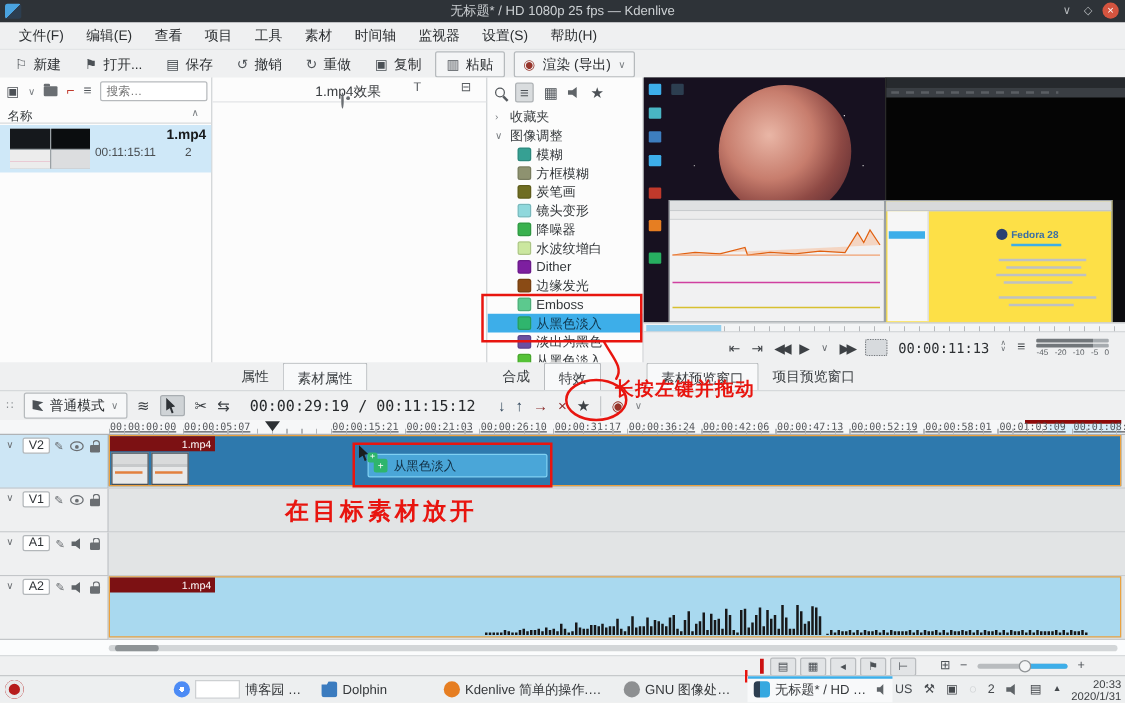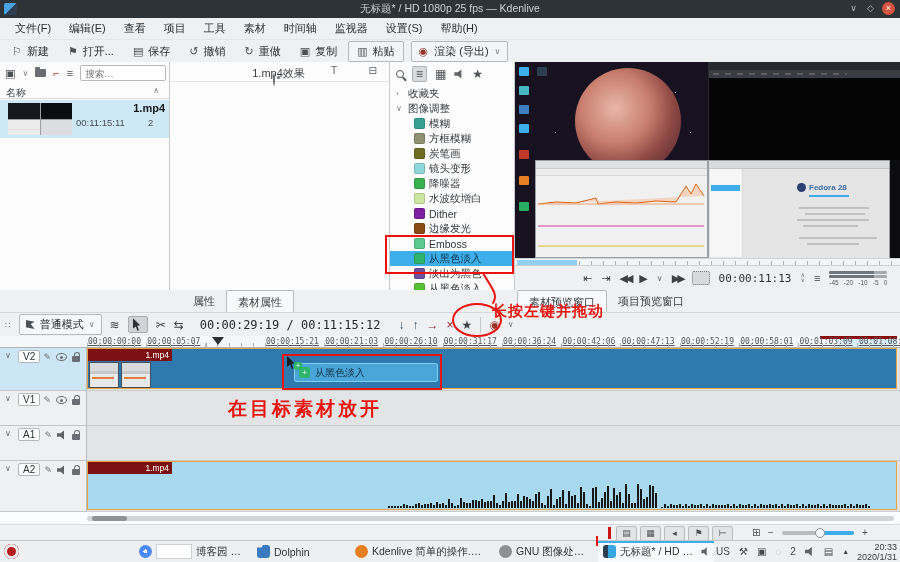--- a/index.html
+++ b/index.html
@@ -72,21 +72,21 @@
   #md-stars{position:absolute;left:10px;top:10px;width:1px;height:1px;background:#fff;
     box-shadow:150px 20px #ddd,120px 90px #ccc,60px 130px #bbb,170px 120px #ddd,30px 60px #999,
                140px 150px #ccc,90px 40px #888,40px 160px #aaa,165px 60px #bbb,110px 170px #999;}
   .md-ic{position:absolute;width:10px;height:9px;border-radius:1px;}
   #md-winTR{position:absolute;left:193px;top:0;width:192px;height:98px;background:#050505;border-left:1px solid #2a2a2a;box-sizing:border-box;}
   .md-tr-title{height:8px;background:#26292d;}
   .md-tr-menu{height:8px;background:#3a3e43;background-image:repeating-linear-gradient(90deg,#5a5e63 0 6px,transparent 6px 12px);background-size:70% 2px;background-position:4px 3px;background-repeat:no-repeat;}
   #md-winBL{position:absolute;left:20px;top:98px;width:173px;height:98px;background:#f1f1f2;border:1px solid #9aa0a4;box-sizing:border-box;}
   .md-bl-title{height:7px;background:#dfe1e2;border-bottom:1px solid #c9ccce;}
   .md-bl-tabs{height:6px;background:#ececec;border-bottom:1px solid #d4d6d8;}
-  #md-winBR{position:absolute;left:193px;top:98px;width:182px;height:108px;background:#e5e5e5;border:1px solid #9aa0a4;box-sizing:border-box;}
+  #md-winBR{position:absolute;left:193px;top:98px;width:182px;height:108px;background:#fde047;border:1px solid #9aa0a4;box-sizing:border-box;}
   .md-br-title{height:7px;background:#d8dadb;border-bottom:1px solid #c3c6c8;}
   #md-list{position:absolute;left:1px;top:8px;width:32px;height:88px;background:#f6f6f6;border-right:1px solid #d7d9da;}
   #md-list .sel{position:absolute;left:1px;top:16px;width:29px;height:6px;background:#3daee9;}
   #md-os{position:absolute;left:100px;top:22px;font-size:8px;font-weight:bold;color:#3a6ea5;}
   #md-oslogo{position:absolute;left:88px;top:22px;width:9px;height:9px;border-radius:50%;background:#294172;}
   .md-line{position:absolute;height:2px;background:#bfc1c3;}
 
   #mon-zonebar{position:absolute;left:0;top:196px;width:385px;height:8px;background:#f3f4f5;border-top:1px solid #d2d5d7;border-bottom:1px solid #cdd0d2;box-sizing:border-box;}
   #mon-zone{position:absolute;left:2px;top:1px;width:60px;height:5px;background:#92cfee;}
   #mon-zoneticks{position:absolute;left:64px;top:2px;right:2px;height:4px;
@@ -441,20 +441,24 @@
           <span>0</span>
         </span>
     </span>
   </div>
 </div>
 
 <div id="tabsrow">
   <div class="tabgroup" id="left-tabs">
       <div class="tab">属性</div>
       <div class="tab active">素材属性</div>
+    </div>
+  <div class="tabgroup" id="fx-tabs">
+      <div class="tab">合成</div>
+      <div class="tab active">特效</div>
     </div>
   <div class="tabgroup" id="mon-tabs">
       <div class="tab active">素材预览窗口</div>
       <div class="tab">项目预览窗口</div>
     </div>
 </div>
 
 <div id="tl-toolbar">
   <span style="color:#8a8e92;font-size:9px">∷</span>
   <div id="mode-combo">

